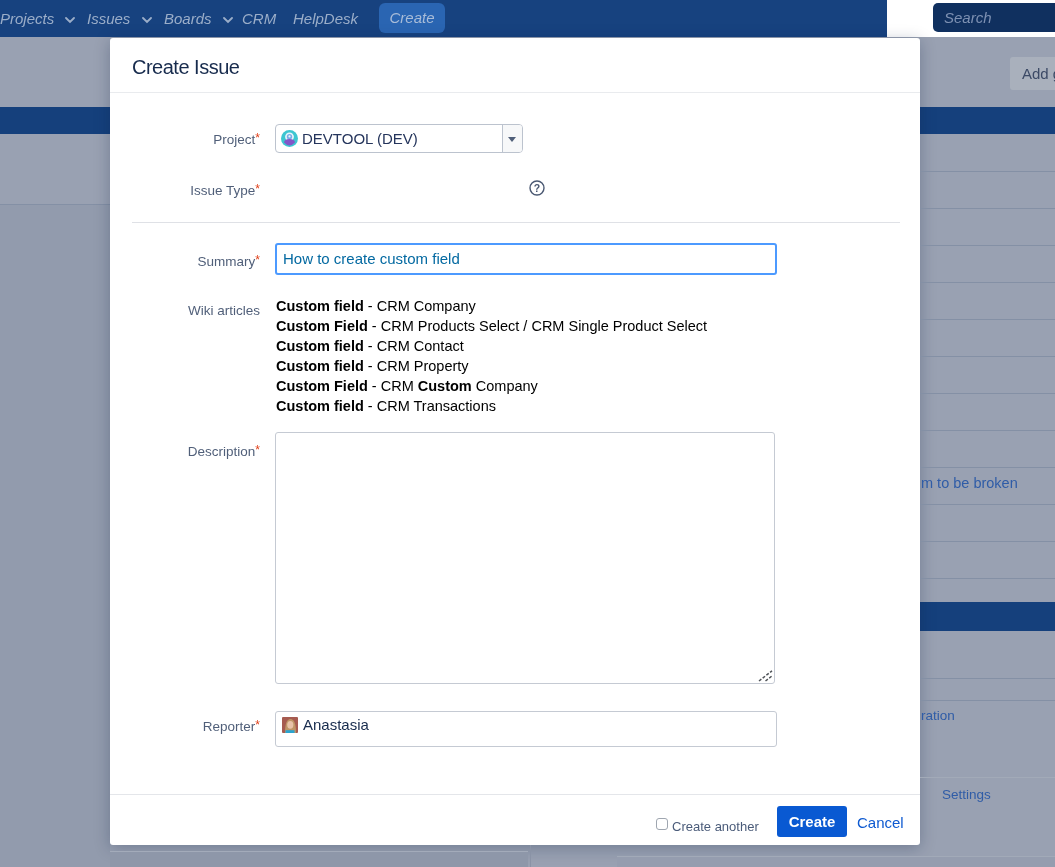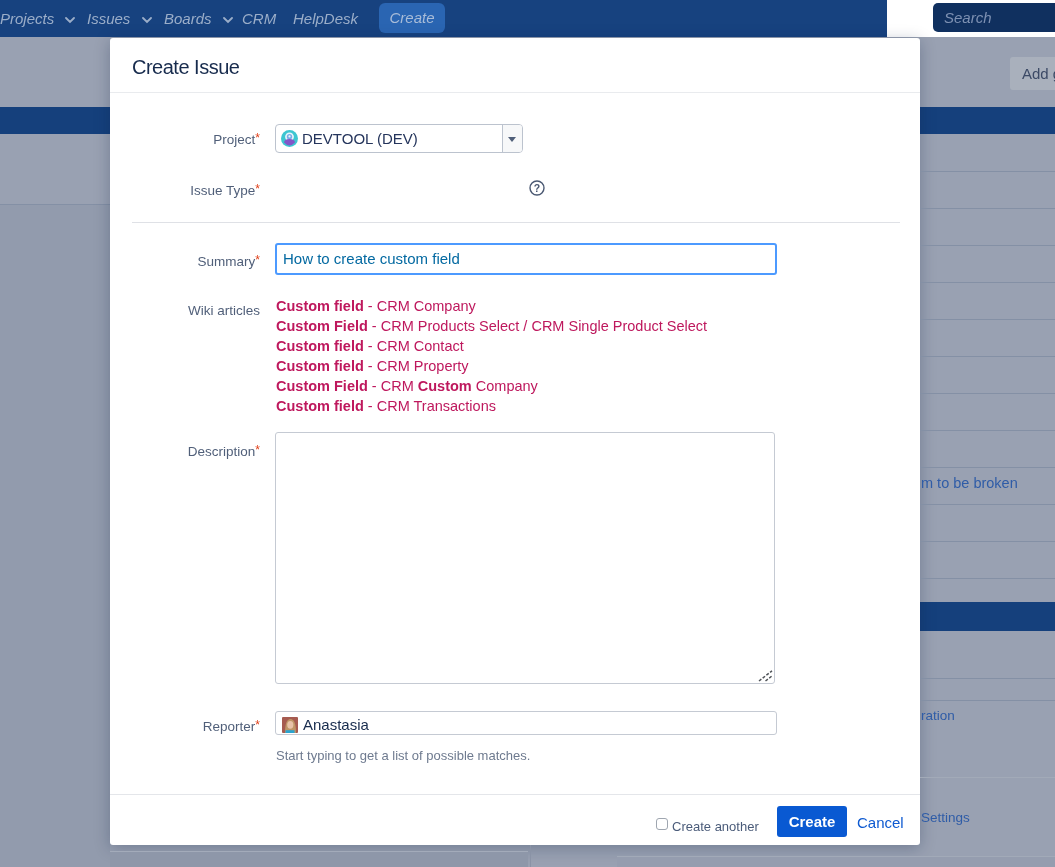--- a/index.html
+++ b/index.html
@@ -27,24 +27,24 @@
 #hdrline { position:absolute; left:0; top:54px; width:810px; height:1px; background:#E9EBEE; }
 .flabel { position:absolute; width:150px; text-align:right; font-size:13.5px; color:#505F79; }
 .req { color:#E0401A; font-size:12px; vertical-align:2px; }
 .selbox { position:absolute; left:165px; height:29px; background:#fff; border:1px solid #BCC3CE; border-radius:4px; width:248px; }
 .selbox .arrow { position:absolute; right:0; top:0; width:20px; height:27px; background:#F7F8F9; border-left:1px solid #BCC3CE; border-radius:0 3px 3px 0; }
 .selbox .tri { position:absolute; right:6px; top:12px; width:0; height:0; border-left:4px solid transparent; border-right:4px solid transparent; border-top:5px solid #505F79; }
 .selbox .txt { position:absolute; left:26px; top:0; line-height:27px; font-size:15px; color:#25355C; white-space:nowrap; }
 .selbox svg, .selbox .ic { position:absolute; left:5px; top:5px; }
 #divider { position:absolute; left:22px; top:184px; width:768px; height:1px; background:#DFE1E6; }
 #summary { position:absolute; left:165px; top:205px; width:502px; height:32px; border:2px solid #4C9AFF; border-radius:3px; background:#fff; font-size:15px; color:#0369a1; line-height:28px; padding-left:6px; }
-.wl { position:absolute; left:166px; color:#be185d; font-size:14.5px; white-space:nowrap; }
+.wl { position:absolute; left:166px; color:#000000; font-size:14.5px; white-space:nowrap; }
 .wl b { font-weight:bold; }
 #desc { position:absolute; left:165px; top:394px; width:500px; height:252px; border:1px solid #C5CAD3; border-radius:3px; background:#fff; }
-#rep { position:absolute; left:165px; top:673px; width:502px; height:24px; border:1px solid #C5CAD3; border-radius:3px; background:#fff; }
+#rep { position:absolute; left:165px; top:673px; width:502px; height:36px; border:1px solid #C5CAD3; border-radius:3px; background:#fff; }
 #rep .txt { position:absolute; left:27px; top:0; line-height:26px; font-size:15px; color:#172B4D; }
 #hint { position:absolute; left:166px; top:710px; font-size:13px; color:#6E7A8F; }
 #ftline { position:absolute; left:0; top:756px; width:810px; height:1px; background:#E4E6EA; }
 #chk { position:absolute; left:546px; top:780px; width:12px; height:12px; border:1.5px solid #9FA6B0; border-radius:3px; background:#fff; }
 #chklbl { position:absolute; left:562px; top:781px; font-size:13px; color:#4A5B79; }
 #createbtn { position:absolute; left:667px; top:768px; width:70px; height:31px; background:#0959D2; border-radius:3px; color:#fff; font-size:15px; font-weight:bold; text-align:center; line-height:31px; }
 #cancel { position:absolute; left:747px; top:776px; font-size:15px; color:#0E5AD1; }
 </style>
 </head>
 <body>
@@ -119,21 +119,20 @@
   <div id="rep">
     <svg style="position:absolute;left:6px;top:5px;" width="16" height="16" viewBox="0 0 16 16">
       <rect width="16" height="16" rx="1" fill="#A65B50"></rect>
       <path d="M3 16 Q3 2 8.5 2 Q14 2 14 16 Z" fill="#BE9566"></path>
       <ellipse cx="8.3" cy="7.8" rx="3.1" ry="3.9" fill="#E8C2A8"></ellipse>
       <path d="M4.6 16 Q8 11.5 12.4 16 Z" fill="#2BA3CF"></path>
       <rect x="3.5" y="13.2" width="9" height="2.8" fill="#2BA3CF"></rect>
     </svg>
     <span class="txt">Anastasia</span>
   </div>
-  <div id="hint">Start typing to get a list of possible matches.</div>
 
   <div id="ftline"></div>
   <div id="chk"></div>
   <div id="chklbl">Create another</div>
   <div id="createbtn">Create</div>
   <div id="cancel">Cancel</div>
 </div>
 <div class="rline" style="top:171px;"></div>
 <div class="rline" style="top:208px;"></div>
 <div class="rline" style="top:245px;"></div>
@@ -146,15 +145,15 @@
 <div class="rline" style="top:504px;"></div>
 <div class="rline" style="top:541px;"></div>
 <div class="rline" style="top:578px;"></div>
 <div class="rline" style="top:678px;"></div>
 <div class="rline" style="top:700px;"></div>
 <div class="rline" style="top:777px;background:#A2AAB8;"></div>
 <div class="rline" style="left:617px;width:438px;top:856px;background:#A2AAB8;"></div>
 <div style="position:absolute;left:617px;top:857px;width:438px;height:10px;background:#959DAF;"></div>
 <div class="bglink" style="left:921px;top:475px;font-size:14.5px;">m to be broken</div>
 <div class="bglink" style="left:921px;top:708px;">ration</div>
-<div class="bglink" style="left:921px;top:787px;margin-top:23px;">Settings</div>
+<div class="bglink" style="left:942px;top:787px;">Settings</div>
 <div id="botmid"></div>
 <div id="botvline"></div>
 
 </body></html>

